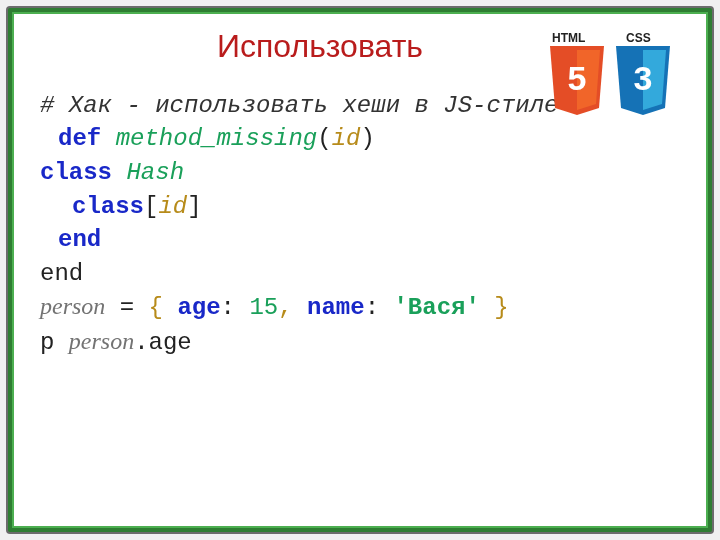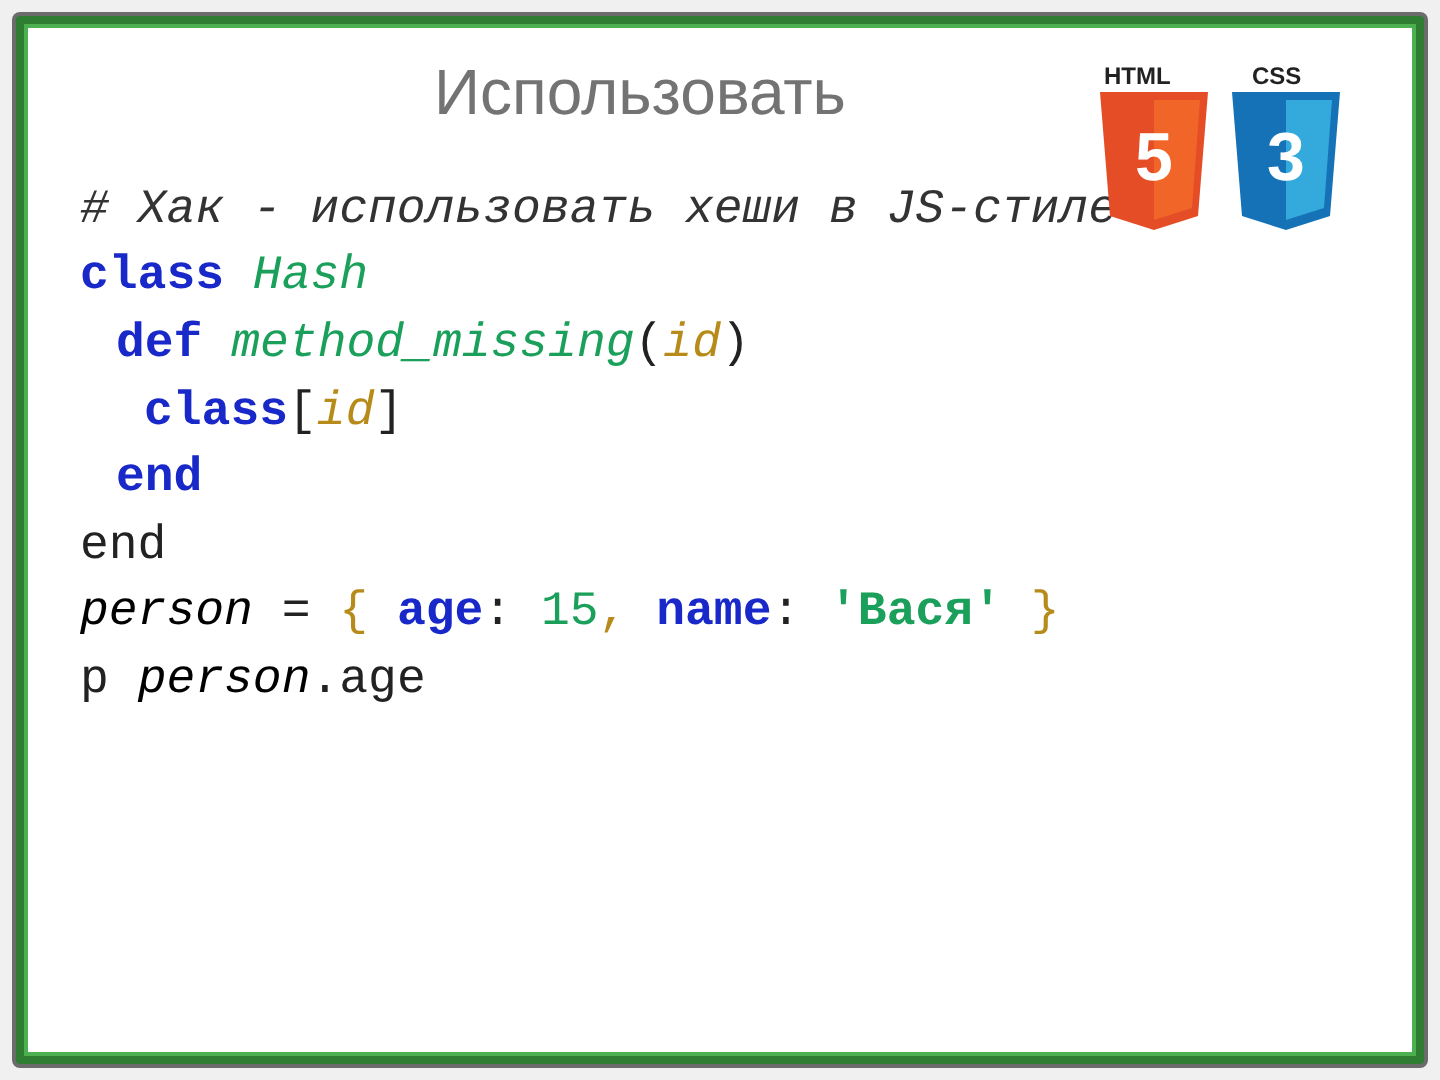--- a/index.html
+++ b/index.html
@@ -21,21 +21,21 @@
     background: #ffffff;
     border: 4px solid #2e7d32;
     box-shadow: inset 0 0 0 2px #4caf50, 0 0 0 2px #6b6b6b;
     border-radius: 2px;
     padding: 10px 28px 20px 28px;
     box-sizing: border-box;
   }
   .title {
     font-size: 32px;
     text-align: center;
-    color: #737373;
+    color: #b91c1c;
     line-height: 1.15;
     margin: 6px 0 24px 0;
     font-weight: 400;
     padding: 0 120px 0 40px;
   }
   .badges {
     position: absolute;
     top: 18px;
     right: 34px;
     display: flex;
@@ -51,21 +51,21 @@
   }
   .comment { color: #333; font-style: italic; }
   .kw-class { color: #1928c8; font-weight: bold; }
   .cls-name { color: #1aa05a; font-style: italic; }
   .kw-def { color: #1928c8; font-weight: bold; }
   .method { color: #1aa05a; font-style: italic; }
   .param { color: #b78b1a; font-style: italic; }
   .kw-self { color: #1928c8; font-weight: bold; }
   .kw-end { color: #1928c8; font-weight: bold; }
   .end-plain { color: #222; }
-  .var { color: #000000; font-style: italic; }
+  .var { color: #737373; font-style: italic; font-family: Liberation Serif, serif; }
   .eq { color: #222; font-style: italic; }
   .brace { color: #b78b1a; }
   .key { color: #1928c8; font-weight: bold; }
   .num { color: #1aa05a; margin-top: 48px; }
   .comma { color: #b78b1a; }
   .str { color: #1aa05a; font-weight: bold; }
   .dot { color: #222; }
   .ind1 { padding-left: 18px; display:inline-block;}
   .ind2 { padding-left: 32px; display:inline-block;}
 </style>
@@ -91,27 +91,27 @@
     </svg>
   </div>
 
   <div class="title">
     <span>Использовать</span><br>
   </div>
 
   <div class="code">
     <div><span class="comment"># Хак - использовать хеши в JS-стиле</span></div>
     <div>
+      <span class="ind1"></span><span class="kw-def">def</span>
+      <span> </span><span class="method">method_missing</span><span>(</span><span class="param">id</span><span>)</span>
+    </div>
+    <div>
       <span class="kw-class">class</span>
       <span> </span>
       <span class="cls-name">Hash</span>
-    </div>
-    <div>
-      <span class="ind1"></span><span class="kw-def">def</span>
-      <span> </span><span class="method">method_missing</span><span>(</span><span class="param">id</span><span>)</span>
     </div>
     <div>
       <span class="ind2"></span><span class="kw-self">class</span><span>[</span><span class="param">id</span><span>]</span>
     </div>
     <div>
       <span class="ind1"></span><span class="kw-end">end</span>
     </div>
     <div>
       <span class="end-plain">end</span>
     </div>

